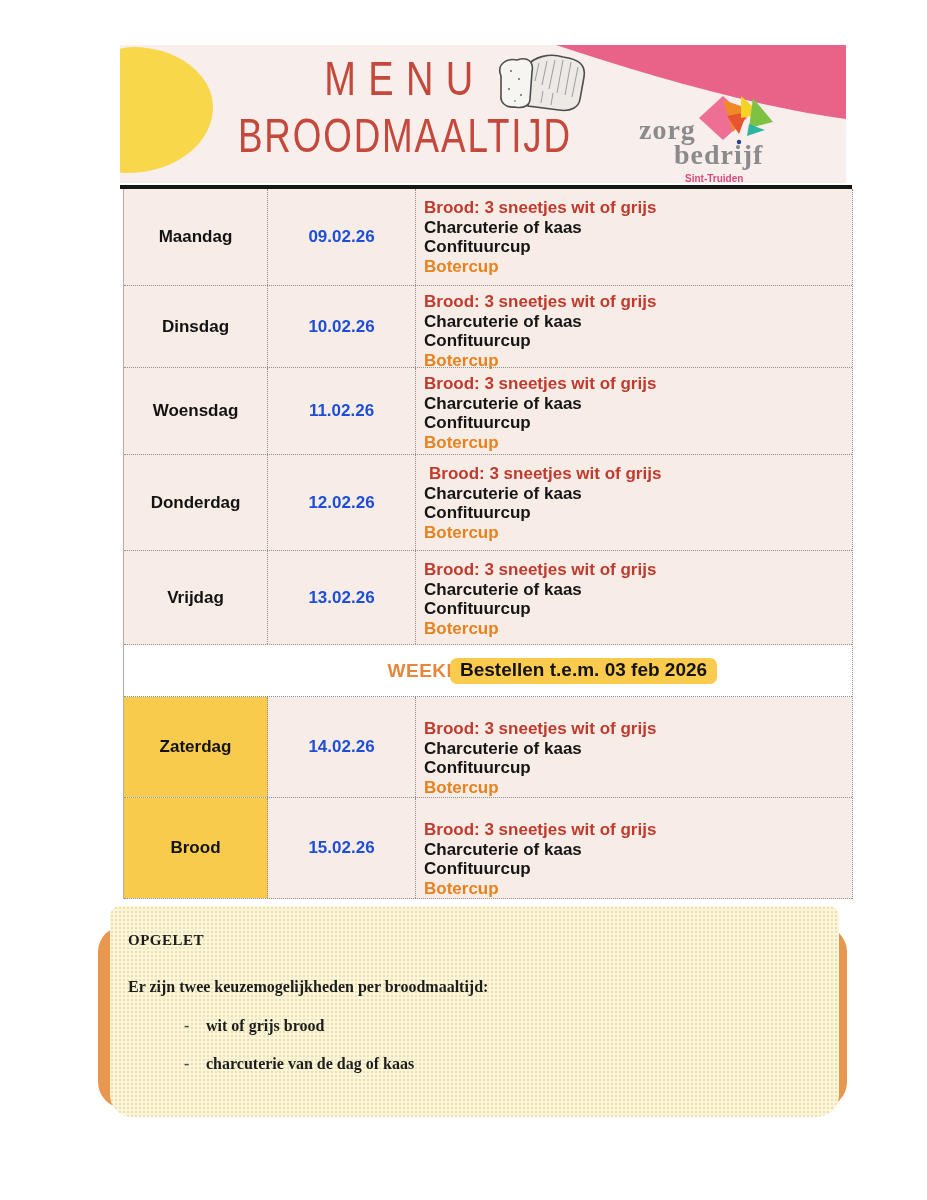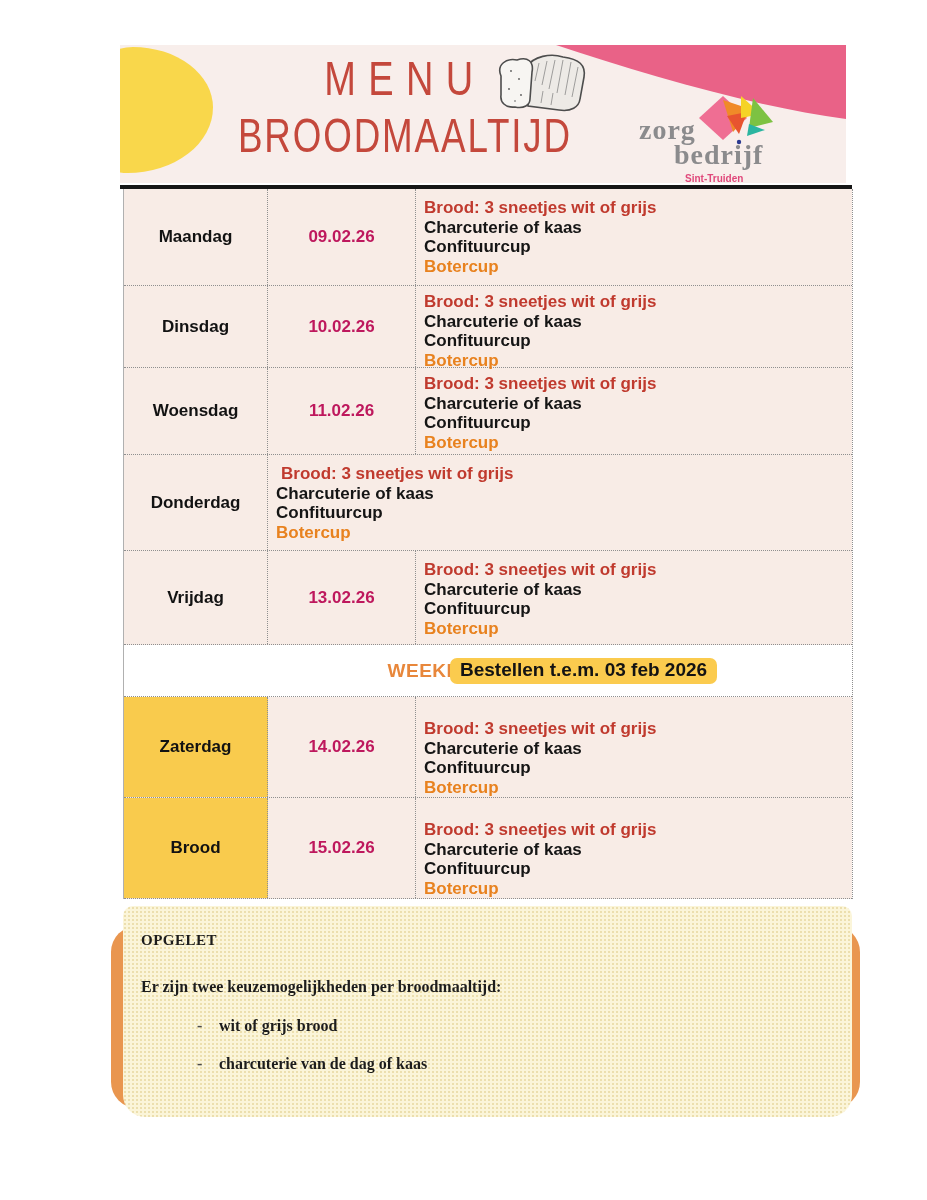--- a/index.html
+++ b/index.html
@@ -28,38 +28,38 @@
 
   .black-rule{position:absolute;left:120px;top:185px;width:732px;height:4px;background:#161616;}
 
   
   .menu-table{position:absolute;left:123px;top:189px;width:728px;
               border-left:1px solid #b0b0b0;border-right:1px dotted #8f8f8f;}
   .row{display:flex;border-bottom:1px dotted #8f8f8f;background:#F8ECE6;box-sizing:border-box;}
   .cell-day{width:144px;border-right:1px dotted #8f8f8f;display:flex;align-items:center;
             justify-content:center;font-weight:bold;font-size:17px;color:#121212;box-sizing:border-box;}
   .cell-date{width:148px;border-right:1px dotted #8f8f8f;display:flex;align-items:center;
-             justify-content:center;font-weight:bold;font-size:17px;color:#be185d;box-sizing:border-box;}
+             justify-content:center;font-weight:bold;font-size:17px;color:#1d4ed8;box-sizing:border-box;}
   .cell-menu{flex:1;padding:6px 0 0 8px;box-sizing:border-box;}
   .pad-sm{padding-top:9px;}
   .pad-lg{padding-top:22px;}
   .menu-line{font-weight:bold;font-size:17px;line-height:19.5px;}
   .tone-red{color:#C03A2E;}
   .tone-black{color:#151515;}
   .tone-orange{color:#E8821F;}
   .day-yellow{background:#F9CB4D;}
 
   .weekend-header{height:52px;background:#ffffff;position:relative;display:flex;align-items:center;
                   border-bottom:1px dotted #8f8f8f;box-sizing:border-box;justify-content:center;}
   .weekend-label{color:#E8873B;font-weight:bold;font-size:19px;letter-spacing:0.5px;margin-left:2px;}
   .deadline{position:absolute;left:326px;top:13px;background:#FBCB4E;color:#131313;
             font-weight:bold;font-size:19px;padding:1px 10px 3px;border-radius:7px;}
 
   
-  .notice-wrap{position:absolute;left:111px;top:906px;width:749px;height:211px;}
+  .notice-wrap{position:absolute;left:98px;top:906px;width:749px;height:211px;}
   .notice-orange{position:absolute;left:0;top:20px;width:749px;height:182px;background:#E9964F;
                  border-radius:26px;}
   .notice-cream{position:absolute;left:12px;top:0;width:729px;height:211px;background:#FBF5D9;
                 border-radius:10px 10px 22px 22px;z-index:1;box-sizing:border-box;
                 padding:26px 20px 0 18px;
                 background-image:radial-gradient(#ecdfae 0.8px, transparent 0.9px);
                 background-size:4px 4px;
                 font-family:"Liberation Serif",serif;color:#1c1c1c;}
   .notice-title{font-weight:bold;font-size:15px;letter-spacing:0.5px;margin-bottom:29px;}
   .notice-intro{font-weight:bold;font-size:16px;margin-bottom:21px;}
@@ -158,20 +158,21 @@
       <div class="cell-menu">
         <div class="menu-line tone-red">Brood: 3 sneetjes wit of grijs</div>
         <div class="menu-line tone-black">Charcuterie of kaas</div>
         <div class="menu-line tone-black">Confituurcup</div>
         <div class="menu-line tone-orange">Botercup</div>
       </div>
     </div>
 
     <div class="row" style="height:96px;">
       <div class="cell-day">Donderdag</div>
+      <div class="cell-date">12.02.26</div>
       <div class="cell-menu pad-sm">
         <div class="menu-line tone-red" style="padding-left:5px;">Brood: 3 sneetjes wit of grijs</div>
         <div class="menu-line tone-black">Charcuterie of kaas</div>
         <div class="menu-line tone-black">Confituurcup</div>
         <div class="menu-line tone-orange">Botercup</div>
       </div>
     </div>
 
     <div class="row" style="height:94px;">
       <div class="cell-day">Vrijdag</div>

